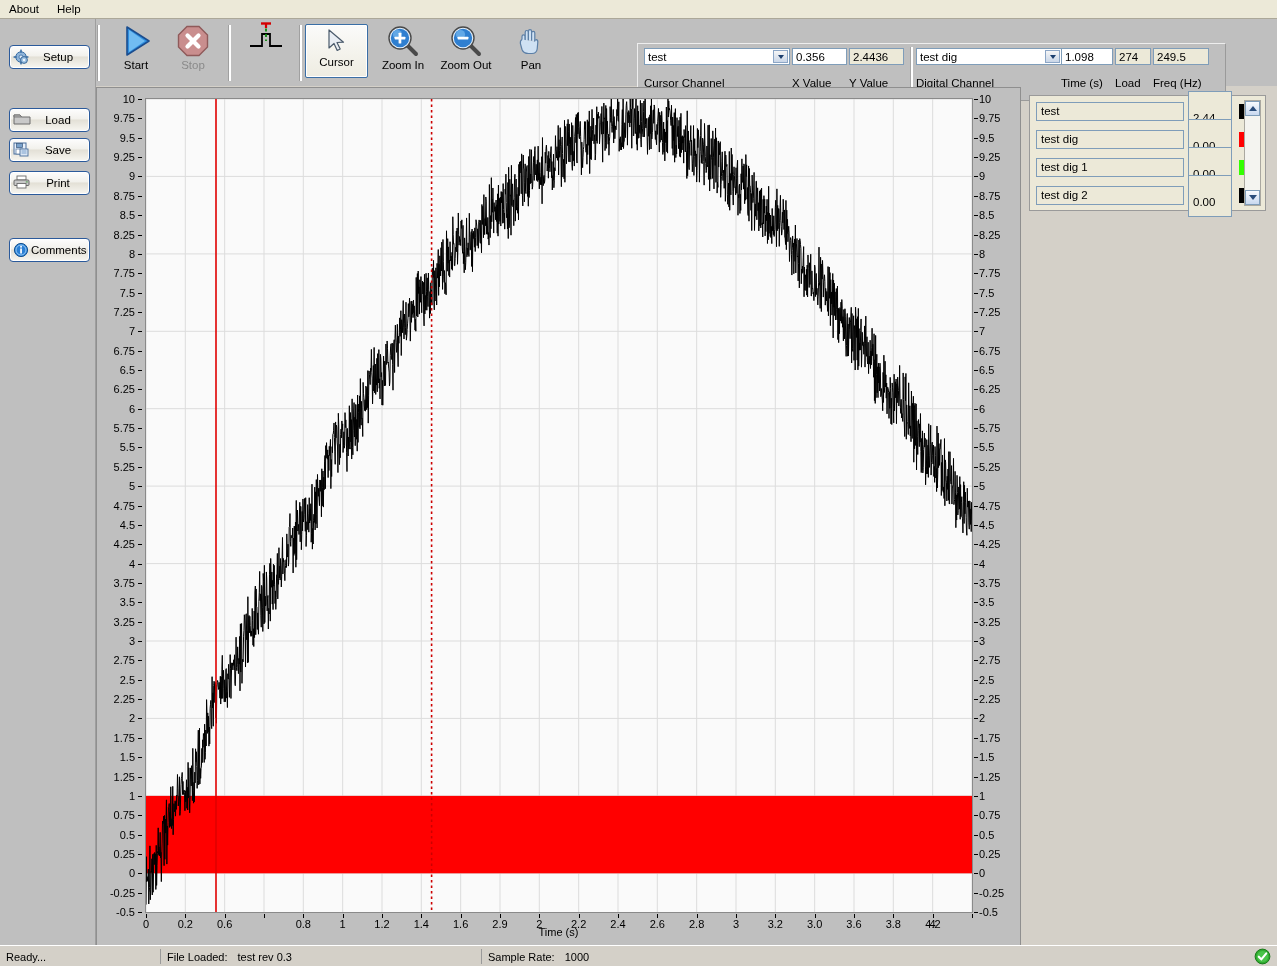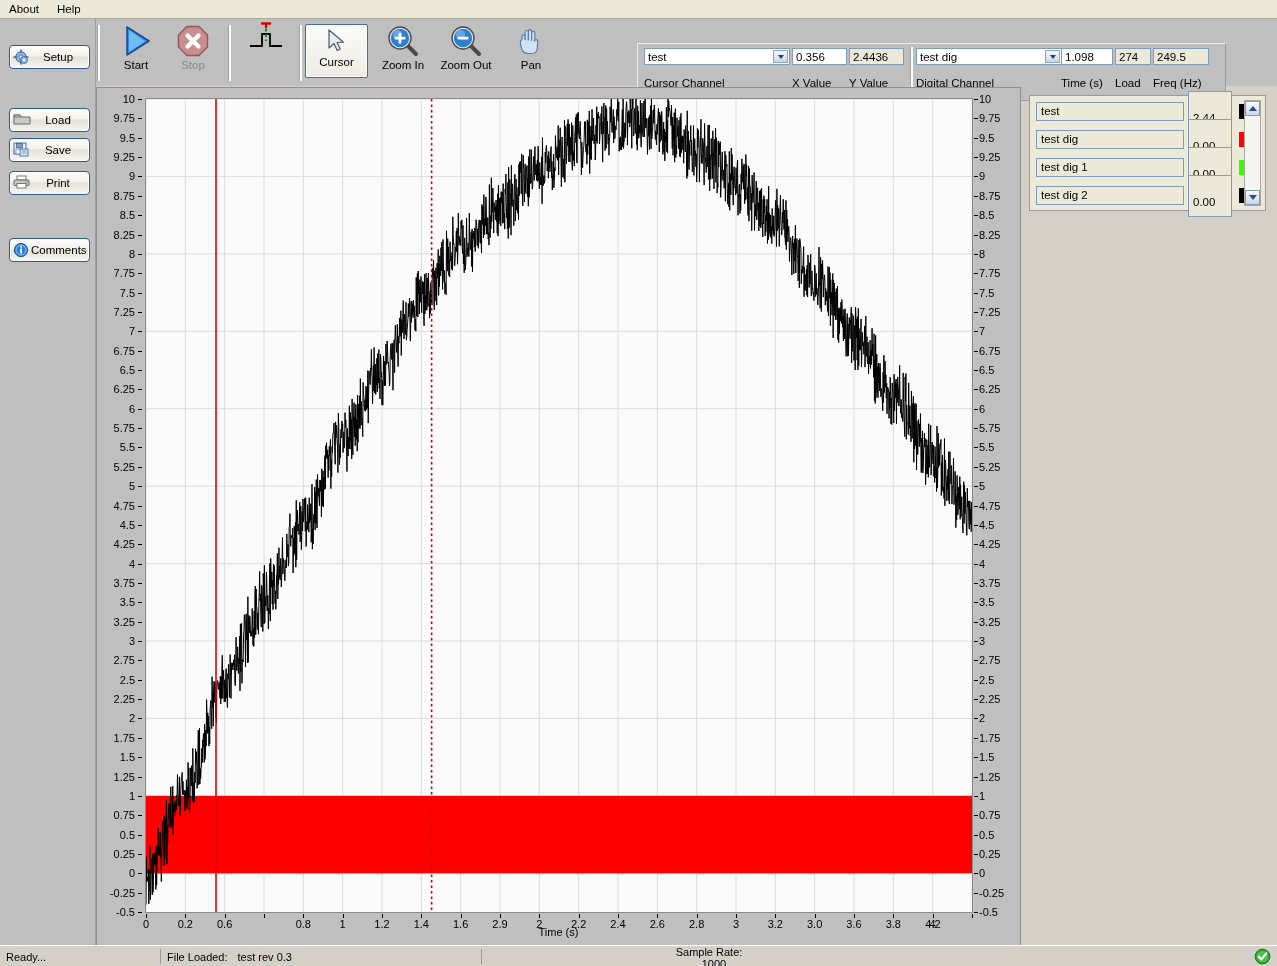--- a/index.html
+++ b/index.html
@@ -724,21 +724,21 @@
   <div id="statusbar">
     <div class="scell" style="left: 0; width: 160px;">
       <span class="slabel">Ready...</span>
     </div>
     <div class="sdiv" style="left: 160px;"></div>
     <div class="scell" style="left: 161px; width: 320px;">
       <span class="slabel">File Loaded:</span>
       <span class="sval">test rev 0.3</span>
     </div>
     <div class="sdiv" style="left: 481px;"></div>
-    <div class="scell" style="left: 506px; width: 400px; flex-direction: column;">
+    <div class="scell" style="left: 482px; width: 400px;">
       <span class="slabel">Sample Rate:</span>
       <span class="sval">1000</span>
     </div>
     <div style="position:absolute; right: 6px; top: 2px;">
       <svg width="17" height="17" viewBox="0 0 17 17">
         <circle cx="8.5" cy="8.5" r="7.4" fill="#2faa2f" stroke="#1a7a1a" stroke-width="1"></circle>
         <circle cx="8.5" cy="8.5" r="5.6" fill="#49c349"></circle>
         <path d="M4.8 8.7 L7.3 11.4 L12.3 5.4" fill="none" stroke="#ffffff" stroke-width="2.1" stroke-linecap="round" stroke-linejoin="round"></path>
       </svg>
     </div>

